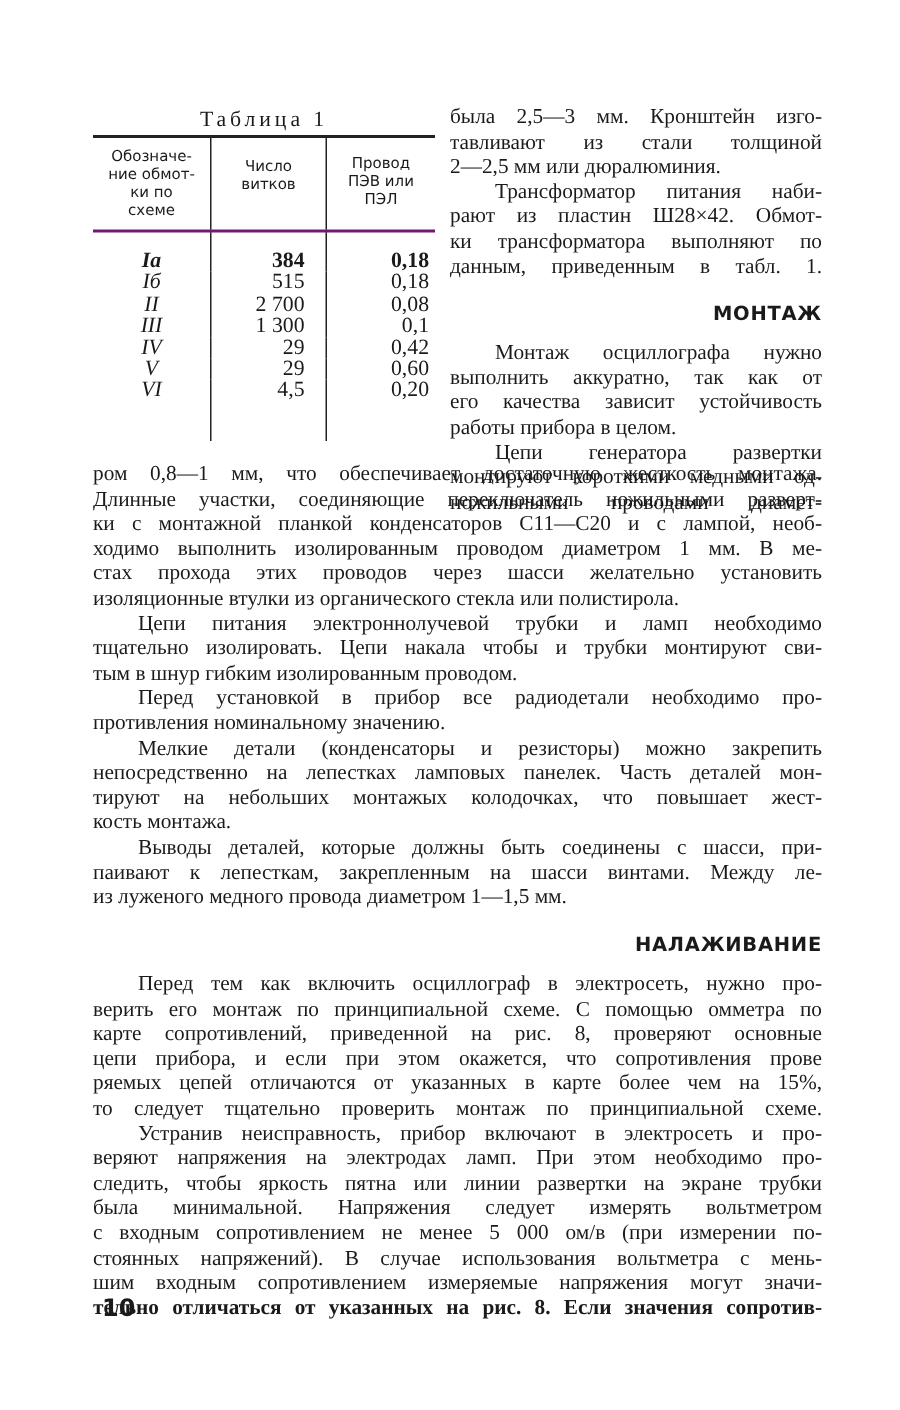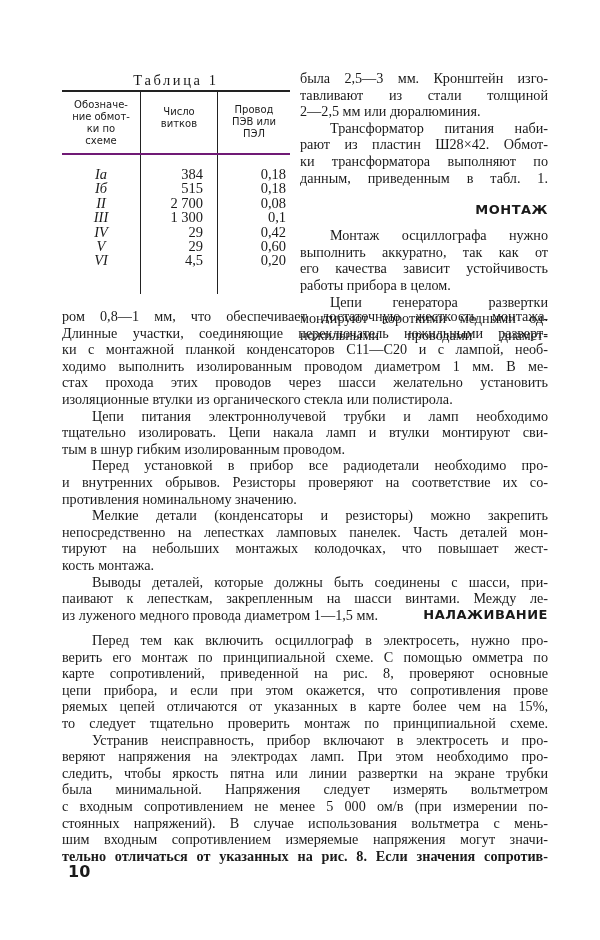--- a/index.html
+++ b/index.html
@@ -8,21 +8,21 @@
     .t { font-size: 14.2px; line-height: 16.6px; text-align: justify; text-align-last: justify; white-space: nowrap; }
     .t.last { text-align-last: left; }
     .ind { text-indent: 30px; }
     .tbl-wrap { position: absolute; left: 62px; top: 70px; width: 228px; }
     .tbl-caption { text-align: center; font-size: 14.5px; letter-spacing: 2.6px; height: 20px; line-height: 20px; }
     .tbl { width: 228px; border-collapse: collapse; }
     .tbl th { font-family: "DejaVu Sans", sans-serif; font-weight: normal; font-size: 10px; line-height: 12px; padding: 7px 2px 6px 2px; vertical-align: top; }
     .tbl thead tr { border-top: 2px solid #222; border-bottom: 2px solid #701a75; }
     .tbl th + th, .tbl td + td { border-left: 1.5px solid #222; margin-left: 18px; }
     .tbl td { font-size: 14.5px; line-height: 14.4px; padding: 0 4px; }
-    .tbl tbody tr:first-child td { padding-top: 12px; }
+    .tbl tbody tr:first-child td { padding-top: 12px; font-weight: bold; }
     .tbl tbody tr:last-child td { padding-bottom: 26px; }
     .c1 { text-align: center; font-style: italic; width: 70px; }
     .c2 { text-align: right; width: 58px; padding-right: 14px !important; }
     .c3 { text-align: right; }
     .col-right { position: absolute; left: 300px; top: 70px; width: 248px; }
     .h { font-family: "DejaVu Sans", sans-serif; font-weight: bold; font-size: 13px; text-align: right; letter-spacing: 0.5px; }
     .full { position: absolute; left: 62px; width: 486px; }
     .pn { position: absolute; left: 68px; top: 862px; font-size: 16px; font-weight: bold; font-family: "DejaVu Sans", sans-serif; }
   </style>
 </head>
@@ -103,35 +103,34 @@
 </div>
 
 <div class="full" style="top:308px">
   <div class="t">ром 0,8—1 мм, что обеспечивает достаточную жесткость монтажа.</div>
   <div class="t">Длинные участки, соединяющие переключатель ножильными разверт-</div>
   <div class="t">ки с монтажной планкой конденсаторов C11—C20 и с лампой, необ-</div>
   <div class="t">ходимо выполнить изолированным проводом диаметром 1 мм. В ме-</div>
   <div class="t">стах прохода этих проводов через шасси желательно установить</div>
   <div class="t last">изоляционные втулки из органического стекла или полистирола.</div>
   <div class="t ind">Цепи питания электроннолучевой трубки и ламп необходимо</div>
-  <div class="t">тщательно изолировать. Цепи накала ламп и втулки монтируют сви-</div>
+  <div class="t">тщательно изолировать. Цепи накала чтобы и трубки монтируют сви-</div>
   <div class="t last">тым в шнур гибким изолированным проводом.</div>
   <div class="t ind">Перед установкой в прибор все радиодетали необходимо про-</div>
-  <div class="t">и внутренних обрывов. Резисторы проверяют на соответствие их со-</div>
   <div class="t last">противления номинальному значению.</div>
   <div class="t ind">Мелкие детали (конденсаторы и резисторы) можно закрепить</div>
   <div class="t">непосредственно на лепестках ламповых панелек. Часть деталей мон-</div>
   <div class="t">тируют на небольших монтажых колодочках, что повышает жест-</div>
   <div class="t last">кость монтажа.</div>
   <div class="t ind">Выводы деталей, которые должны быть соединены с шасси, при-</div>
   <div class="t">паивают к лепесткам, закрепленным на шасси винтами. Между ле-</div>
   <div class="t last">из луженого медного провода диаметром 1—1,5 мм.</div>
 </div>
 
-<div class="full" style="top:607px">
+<div class="full" style="top:623px">
   <div class="h" style="margin-bottom:10px">НАЛАЖИВАНИЕ</div>
   <div class="t ind">Перед тем как включить осциллограф в электросеть, нужно про-</div>
   <div class="t">верить его монтаж по принципиальной схеме. С помощью омметра по</div>
   <div class="t">карте сопротивлений, приведенной на рис. 8, проверяют основные</div>
   <div class="t">цепи прибора, и если при этом окажется, что сопротивления прове</div>
   <div class="t">ряемых цепей отличаются от указанных в карте более чем на 15%,</div>
   <div class="t">то следует тщательно проверить монтаж по принципиальной схеме.</div>
   <div class="t ind">Устранив неисправность, прибор включают в электросеть и про-</div>
   <div class="t">веряют напряжения на электродах ламп. При этом необходимо про-</div>
   <div class="t">следить, чтобы яркость пятна или линии развертки на экране трубки</div>

